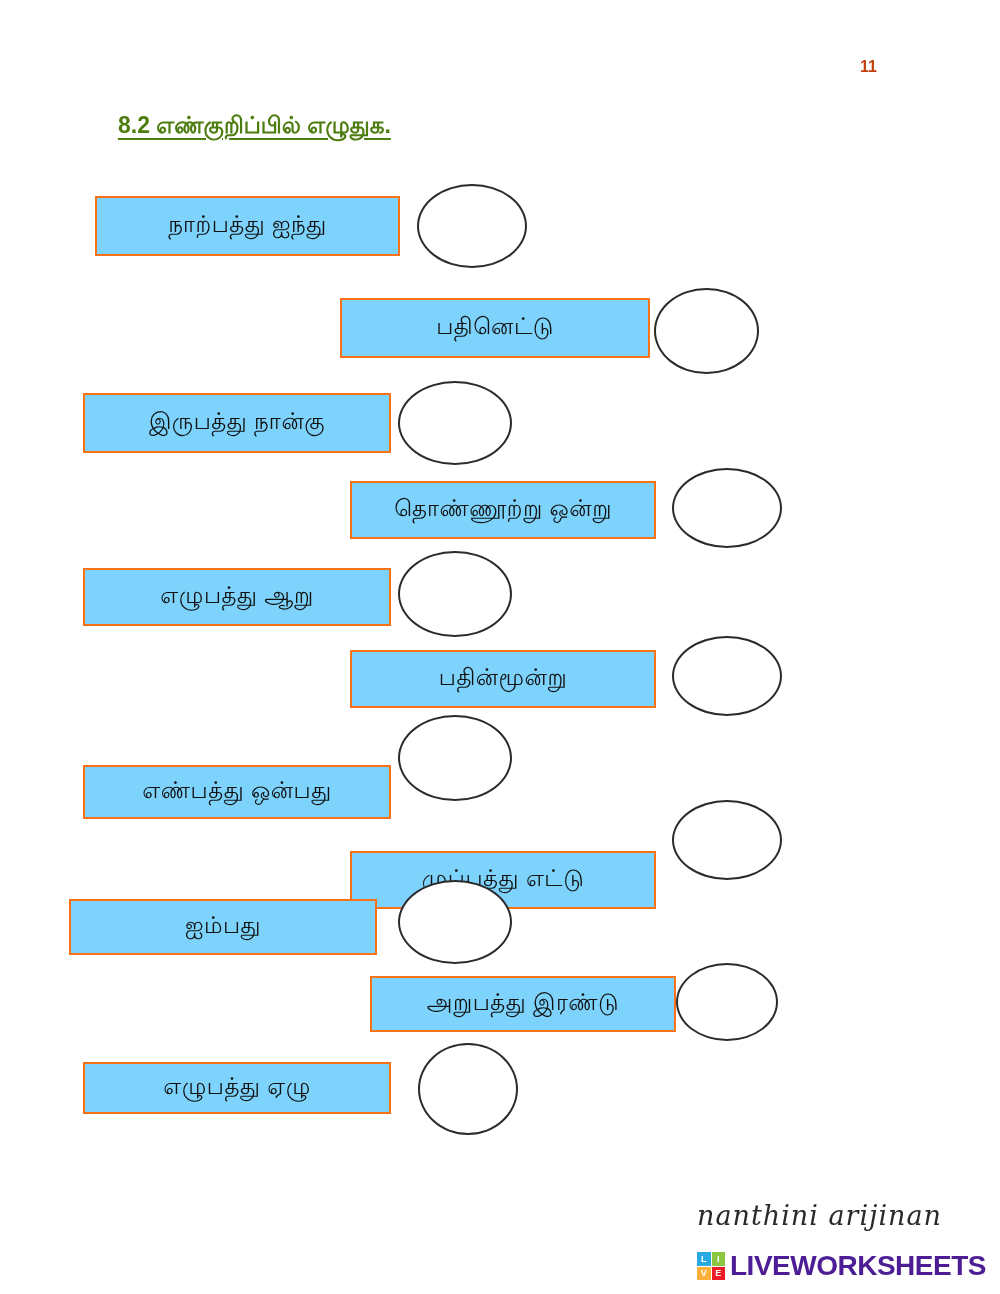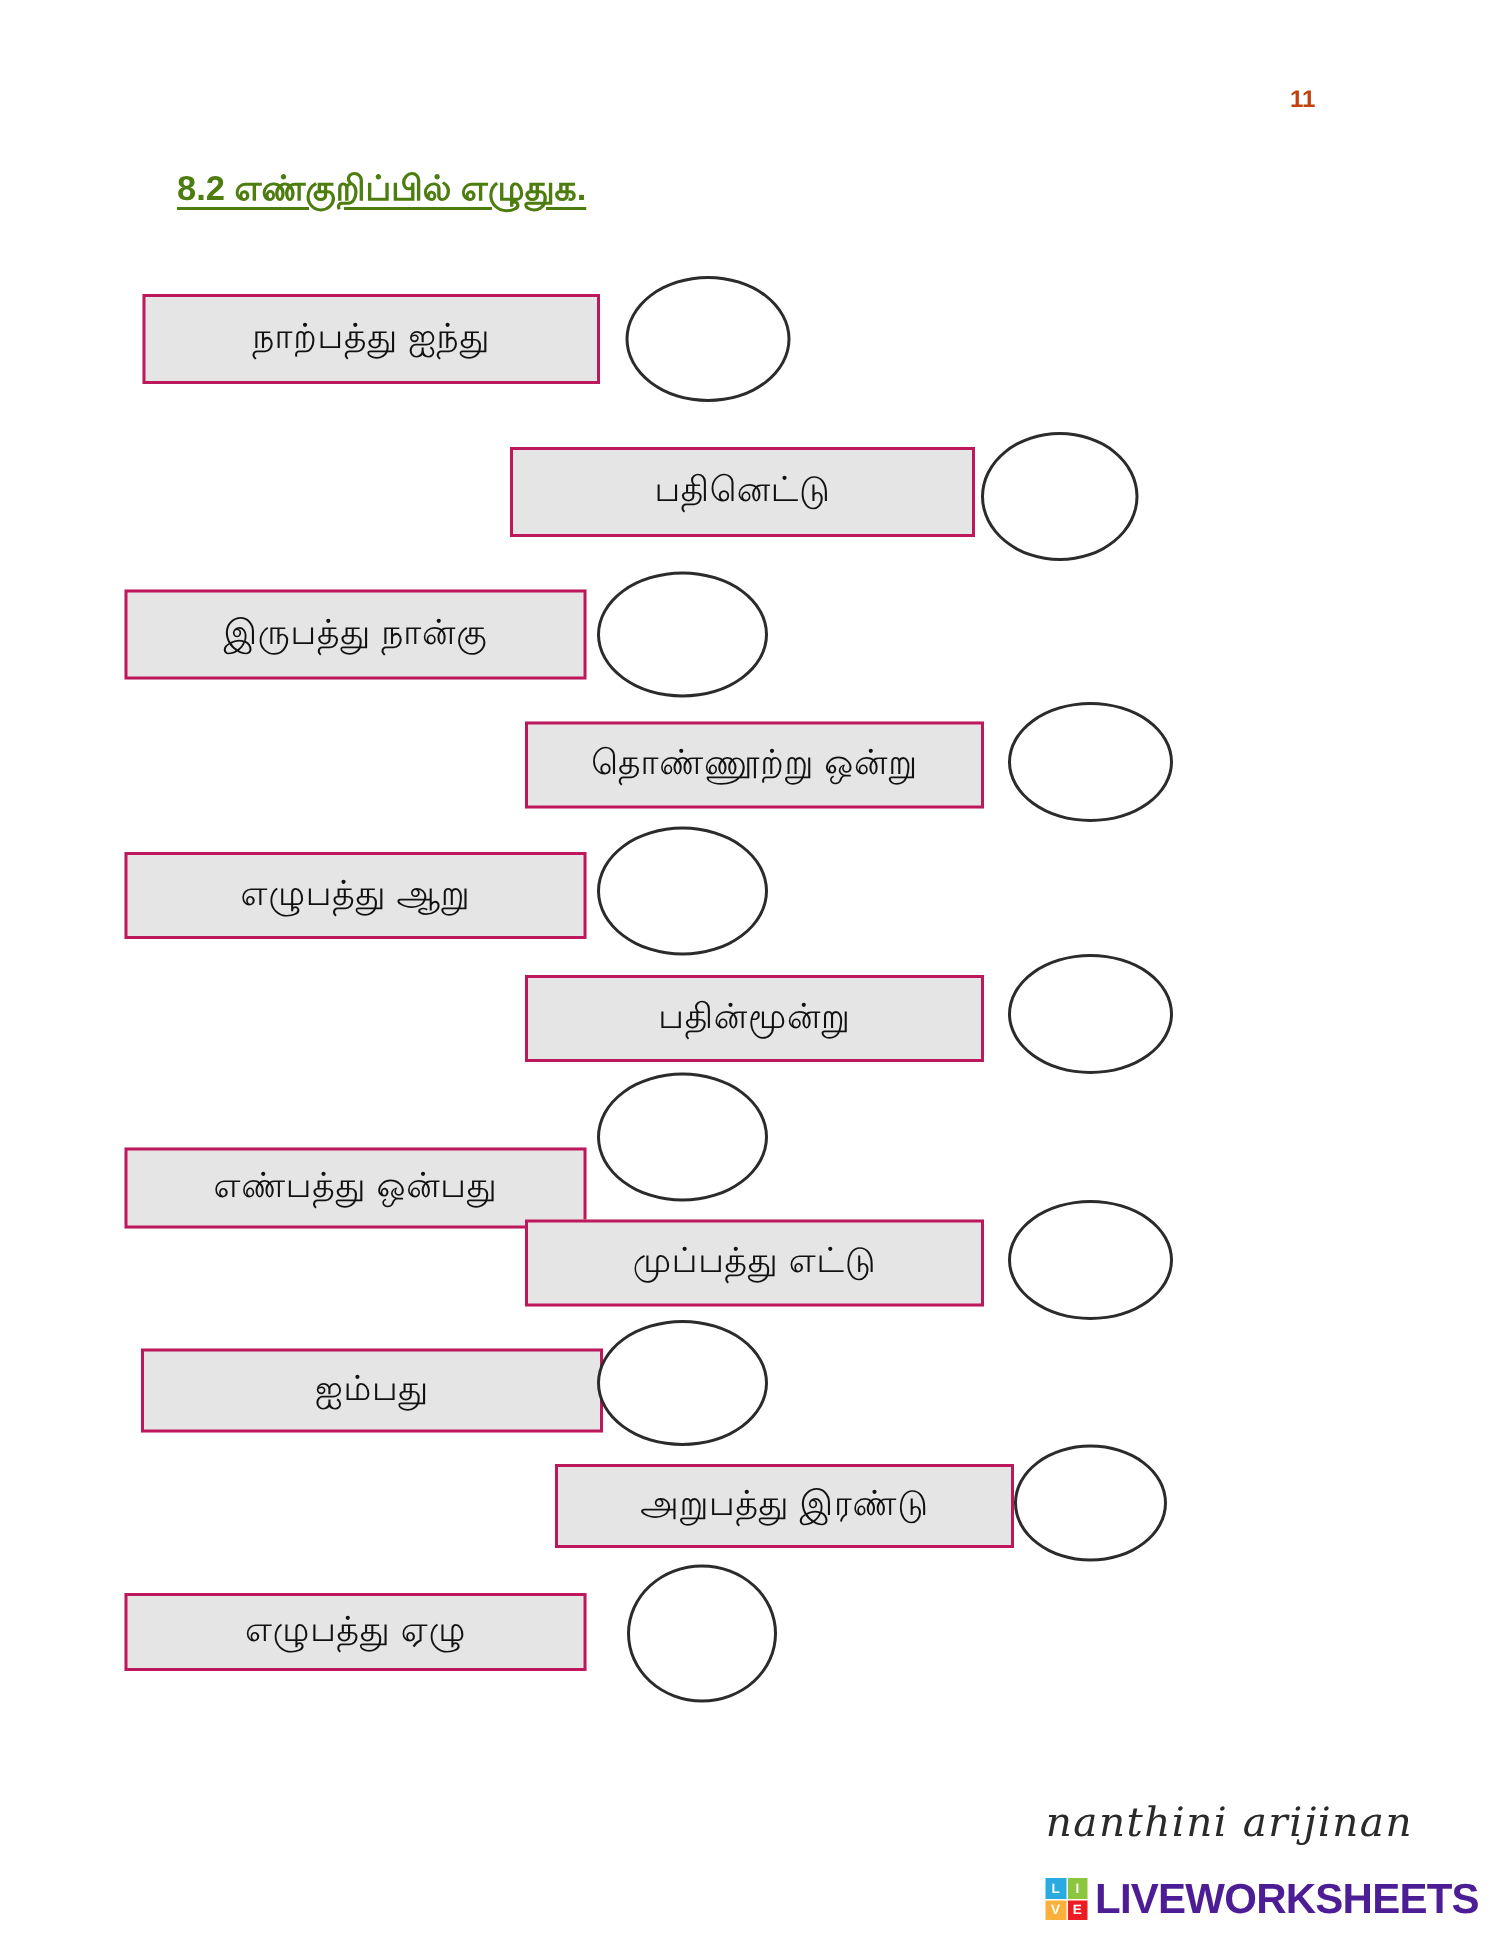--- a/index.html
+++ b/index.html
@@ -29,22 +29,22 @@
     left: 118px;
     top: 112px;
     font-size: 23px;
     font-weight: bold;
     color: #4d7c0f;
     text-decoration: underline;
     text-underline-offset: 5px;
   }
   .label-box {
     position: absolute;
-    border: 2px solid #be185d;
-    background: #e5e5e5;
+    border: 2px solid #f97316;
+    background: #7dd3fc;
     display: flex;
     align-items: center;
     justify-content: center;
     box-sizing: border-box;
   }
   .label-box span {
     font-size: 23px;
     color: #111;
     letter-spacing: 0.5px;
     white-space: nowrap;
@@ -137,26 +137,26 @@
   <div class="label-box" style="left:350px; top:650px; width:306px; height:58px;">
     <span>பதின்மூன்று</span>
   </div>
   <div class="answer-oval" style="left:672px; top:636px; width:110px; height:80px;"></div>
 
   <div class="label-box" style="left:83px; top:737px; width:308px; height:54px;margin-top:28px;">
     <span>எண்பத்து ஒன்பது</span>
   </div>
   <div class="answer-oval" style="left:398px; top:715px; width:114px; height:86px;"></div>
 
-  <div class="label-box" style="left:350px; top:813px; width:306px; height:58px;">
+  <div class="label-box" style="left:350px; top:851px; width:306px; height:58px;">
     <span>முப்பத்து எட்டு</span>
   </div>
   <div class="answer-oval" style="left:672px; top:800px; width:110px; height:80px;"></div>
 
-  <div class="label-box" style="left:94px; top:899px; width:308px; height:56px;">
+  <div class="label-box" style="left:69px; top:899px; width:308px; height:56px;">
     <span>ஐம்பது</span>
   </div>
   <div class="answer-oval" style="left:398px; top:880px; width:114px; height:84px;"></div>
 
   <div class="label-box" style="left:350px; top:976px; width:306px; height:56px;margin-left:20px;">
     <span>அறுபத்து இரண்டு</span>
   </div>
   <div class="answer-oval" style="left:676px; top:963px; width:102px; height:78px;"></div>
 
   <div class="label-box" style="left:83px; top:1062px; width:308px; height:52px;">

